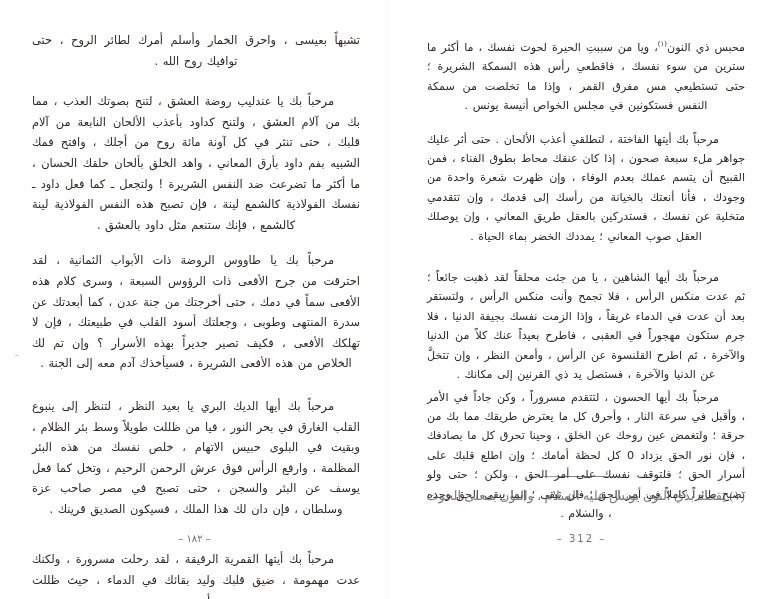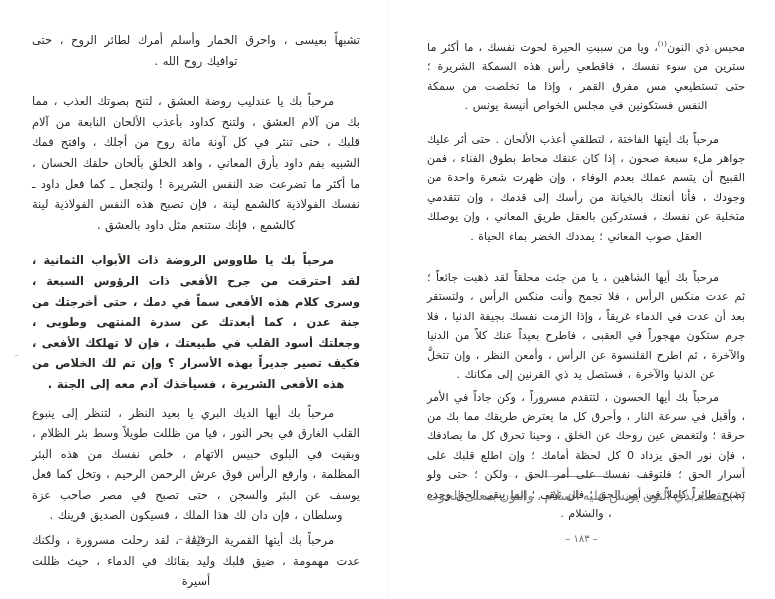--- a/index.html
+++ b/index.html
@@ -73,22 +73,22 @@
     vertical-align: super;
     line-height: 0;
   }
 
   
   .page.left .para.p1 { margin-bottom: 14px; }
   .page.left .para.p2 { margin-bottom: 22px; }
   .page.left .para.p3 { margin-bottom: 3px; }
   .page.right .para.r1 { margin-bottom: 20px; }
   .page.right .para.r2 { }
-  .page.right .para.r3 { margin-bottom: 8px; font-weight: bold; }
-  .page.right .para.r4 { margin-bottom: 4px; }
+  .page.right .para.r3 { margin-bottom: 22px; }
+  .page.right .para.r4 { margin-bottom: 30px; }
 
   
   .footnote-area {
     position: absolute;
     left: 38px;
     right: 30px;
     top: 476px;
   }
   .footnote-rule {
     height: 1px;
@@ -172,21 +172,21 @@
 
       <p class="para p4">مرحباً بك أيها الحسون ، لتتقدم مسروراً ، وكن جاداً في الأمر ، وأقبل في سرعة النار ، وأحرق كل ما يعترض طريقك مما بك من حرقة ؛ ولتغمض عين روحك عن الخلق ، وحينا تحرق كل ما بصادفك ، فإن نور الحق يزداد 0 كل لحظة أمامك ؛ وإن اطلع قلبك على أسرار الحق ؛ فلتوقف نفسك على أمر الحق ، ولكن ؛ حتى ولو تصبح طائراً كاملاً في أمر الحق ؛ فلن تبقى ؛ إنما يبقى الحق وحده ، والسلام .</p>
 
     </div>
 
     <div class="footnote-area">
       <div class="footnote-rule"></div>
       <div class="footnote-text">(١) يقصد بذي النون يونس عليه السلام ، والنون بمعنى الحوت .</div>
     </div>
 
-    <div class="folio">– ١٨٣ –</div>
+    <div class="folio">– 312 –</div>
   </div>
 
   <div class="page right">
     <div class="textblock">
 
       <p class="para cont r1">تشبهاً بعيسى ، واحرق الخمار وأسلم أمرك لطائر الروح ، حتى توافيك روح الله .</p>
 
       <p class="para r2">مرحباً بك يا عندليب روضة العشق ، لتنح بصوتك العذب ، مما بك من آلام العشق ، ولتنح كداود بأعذب الألحان النابعة من آلام قلبك ، حتى تنثر في كل آونة مائة روح من أجلك ، وافتح فمك الشبيه بفم داود بأرق المعاني ، واهد الخلق بألحان حلقك الحسان ، ما أكثر ما تضرعت ضد النفس الشريرة ! ولتجعل ـ كما فعل داود ـ نفسك الفولاذية كالشمع لينة ، فإن تصبح هذه النفس الفولاذية لينة كالشمع ، فإنك ستنعم مثل داود بالعشق .</p>
 
       <p class="para r3">مرحباً بك يا طاووس الروضة ذات الأبواب الثمانية ، لقد احترقت من جرح الأفعى ذات الرؤوس السبعة ، وسرى كلام هذه الأفعى سماً في دمك ، حتى أخرجتك من جنة عدن ، كما أبعدتك عن سدرة المنتهى وطوبى ، وجعلتك أسود القلب في طبيعتك ، فإن لا تهلكك الأفعى ، فكيف تصير جديراً بهذه الأسرار ؟ وإن تم لك الخلاص من هذه الأفعى الشريرة ، فسيأخذك آدم معه إلى الجنة .</p>

